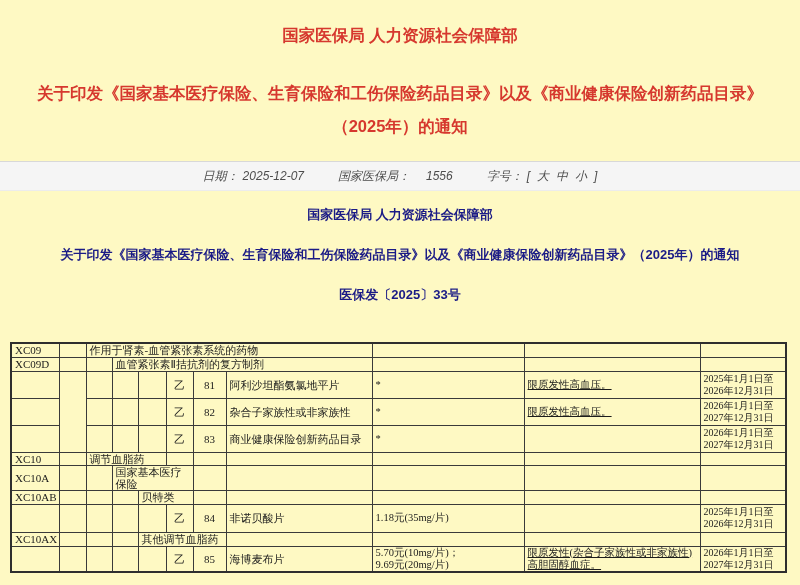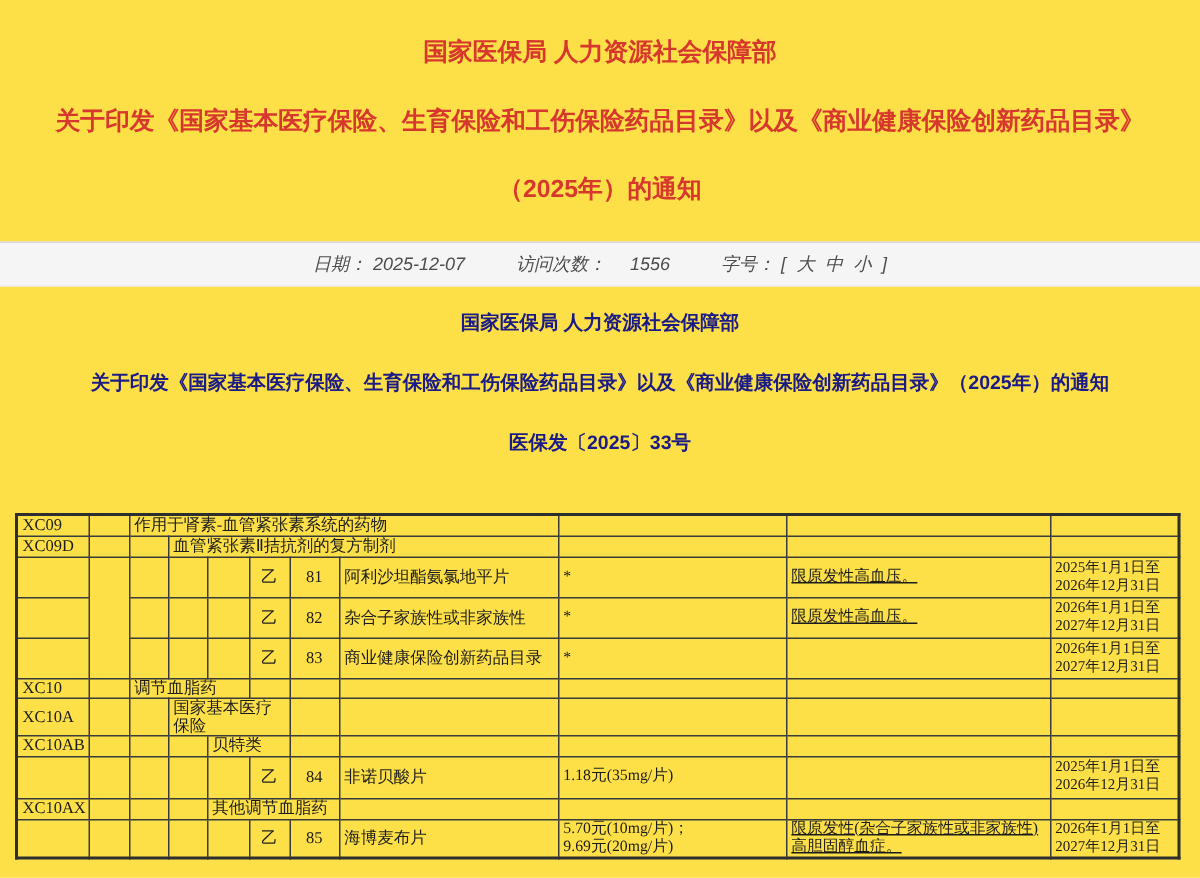--- a/index.html
+++ b/index.html
@@ -9,31 +9,31 @@
     --bar-bg: #f5f5f5;
     --grid: #3a3a3a;
   }
   * { box-sizing: border-box; }
   html, body { margin: 0; padding: 0; }
   body {
     width: 800px; height: 585px;
     background: #ffffff;
     font-family: "Liberation Sans", sans-serif;
   }
-  .page { position: relative; width: 800px; height: 585px; overflow: hidden; background:#fde047; }
+  .page { position: relative; width: 800px; height: 585px; overflow: hidden; background:#fef9c3; }
 
   
   .red-line {
     position: absolute; left: 0; width: 100%;
     text-align: center; color: var(--red, #d6382e);
     font-weight: bold; font-size: 16.5px; line-height: 18px;
     white-space: nowrap;
   }
   .rl1 { top: 26px; }
-  .rl2 { top: 72px; }
+  .rl2 { top: 84px; }
   .rl3 { top: 117px; }
 
   
   .meta-bar {
     position: absolute; top: 161px; left: 0; width: 800px; height: 30px;
     background: var(--bar-bg, #f5f5f5);
     border-top: 1px solid #d8d8d8;
     border-bottom: 1px solid #ececec;
     display: flex; align-items: center; justify-content: center;
     gap: 34px;
@@ -87,21 +87,21 @@
   <div class="red-line rl1">国家医保局 人力资源社会保障部</div>
   <div class="red-line rl2">关于印发《国家基本医疗保险、生育保险和工伤保险药品目录》以及《商业健康保险创新药品目录》</div>
   <div class="red-line rl3">（2025年）的通知</div>
 
   <div class="meta-bar">
     <span class="meta-item">
       <span>日期：</span>
       <span>2025-12-07</span>
     </span>
     <span class="meta-item">
-      <span>访问次数：</span>
+      <span>国家医保局：</span>
       <span class="gap"></span>
       <span>1556</span>
     </span>
     <span class="meta-item">
       <span>字号：</span>
       <span class="size-controls">
         <span>[</span>
         <span class="size-btn">大</span>
         <span class="size-btn">中</span>
         <span class="size-btn">小</span>

